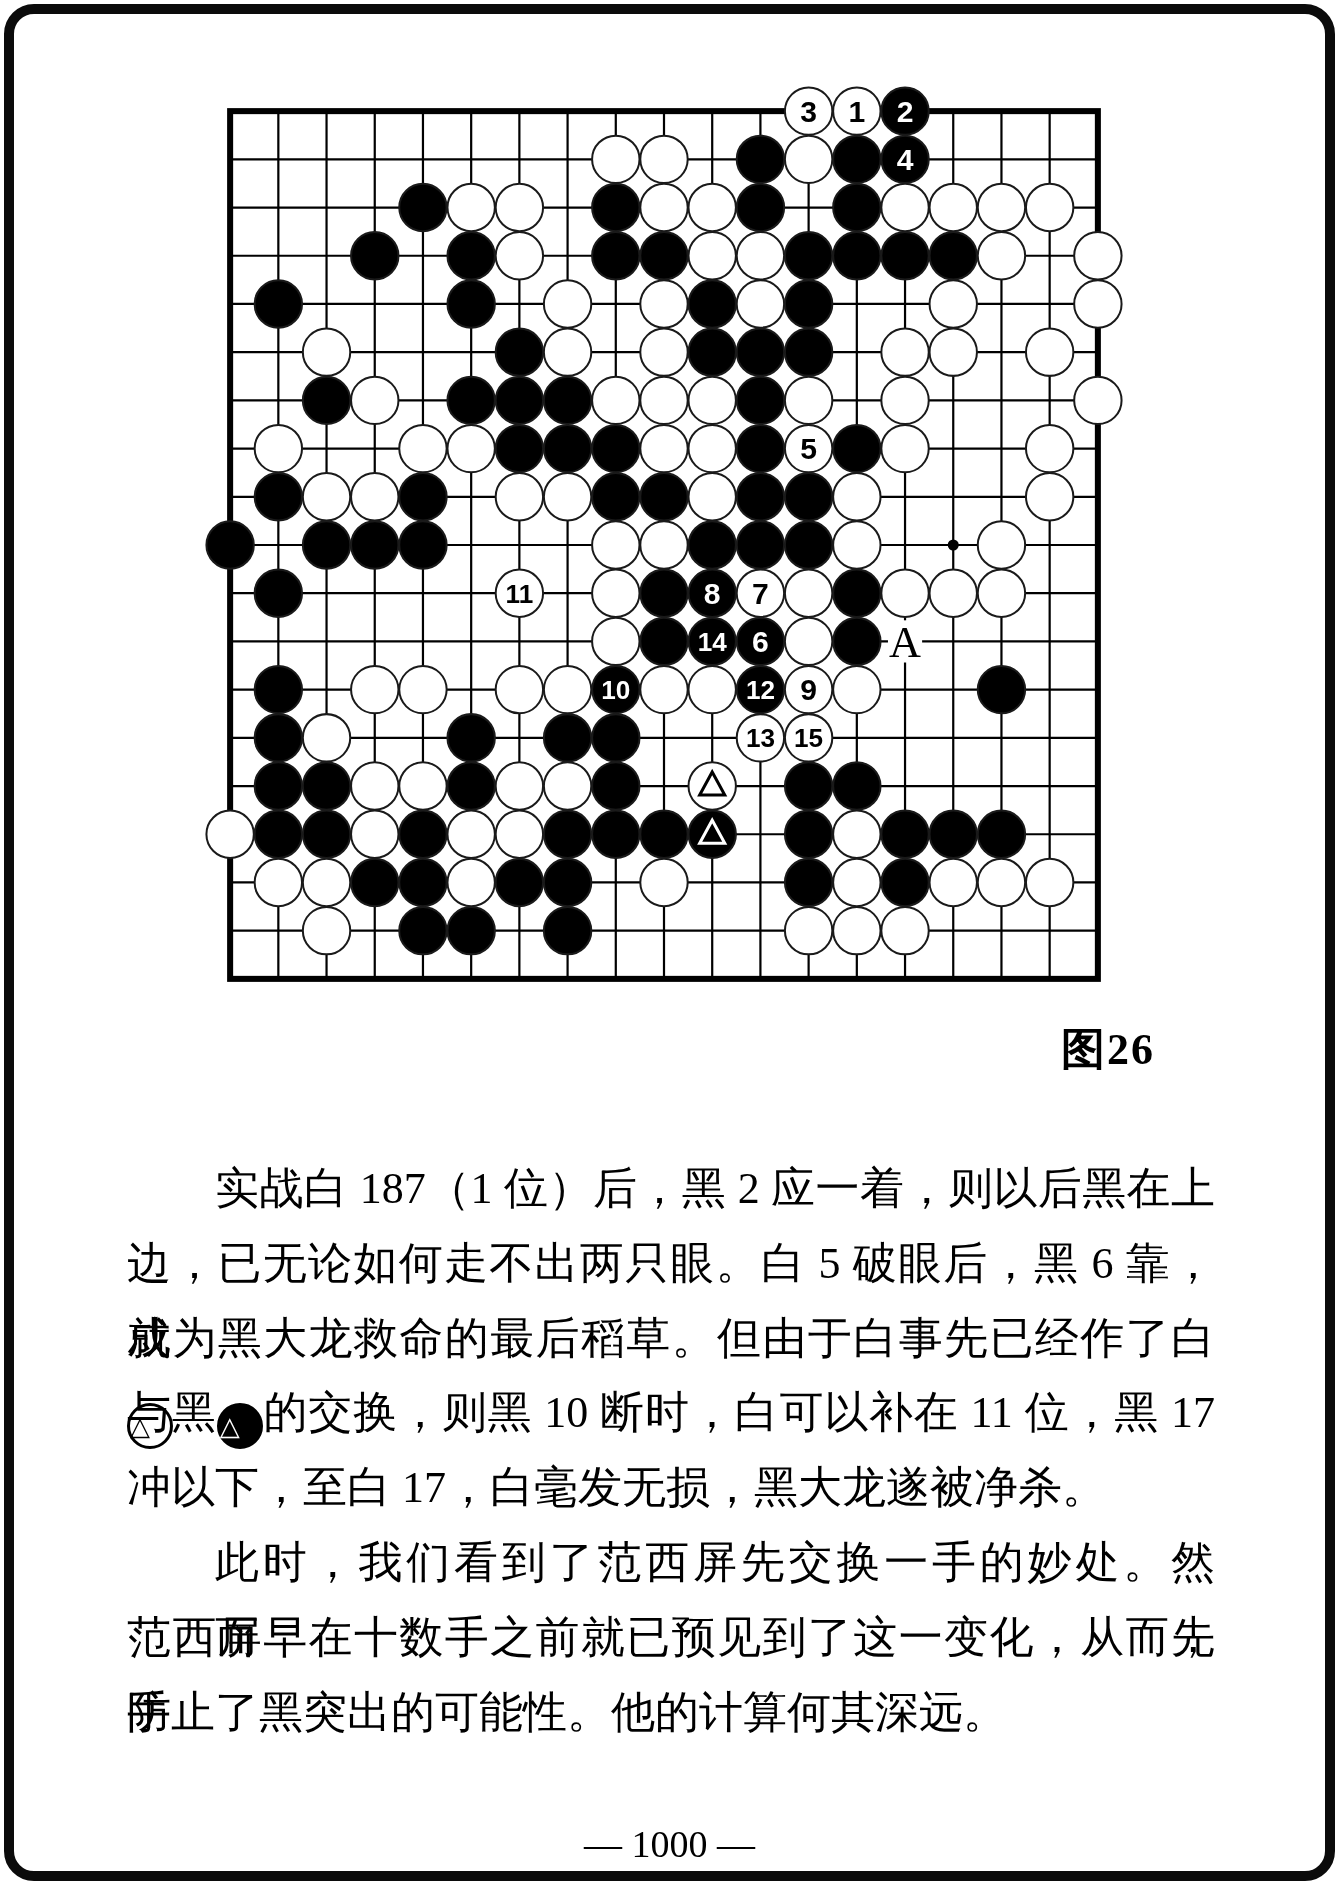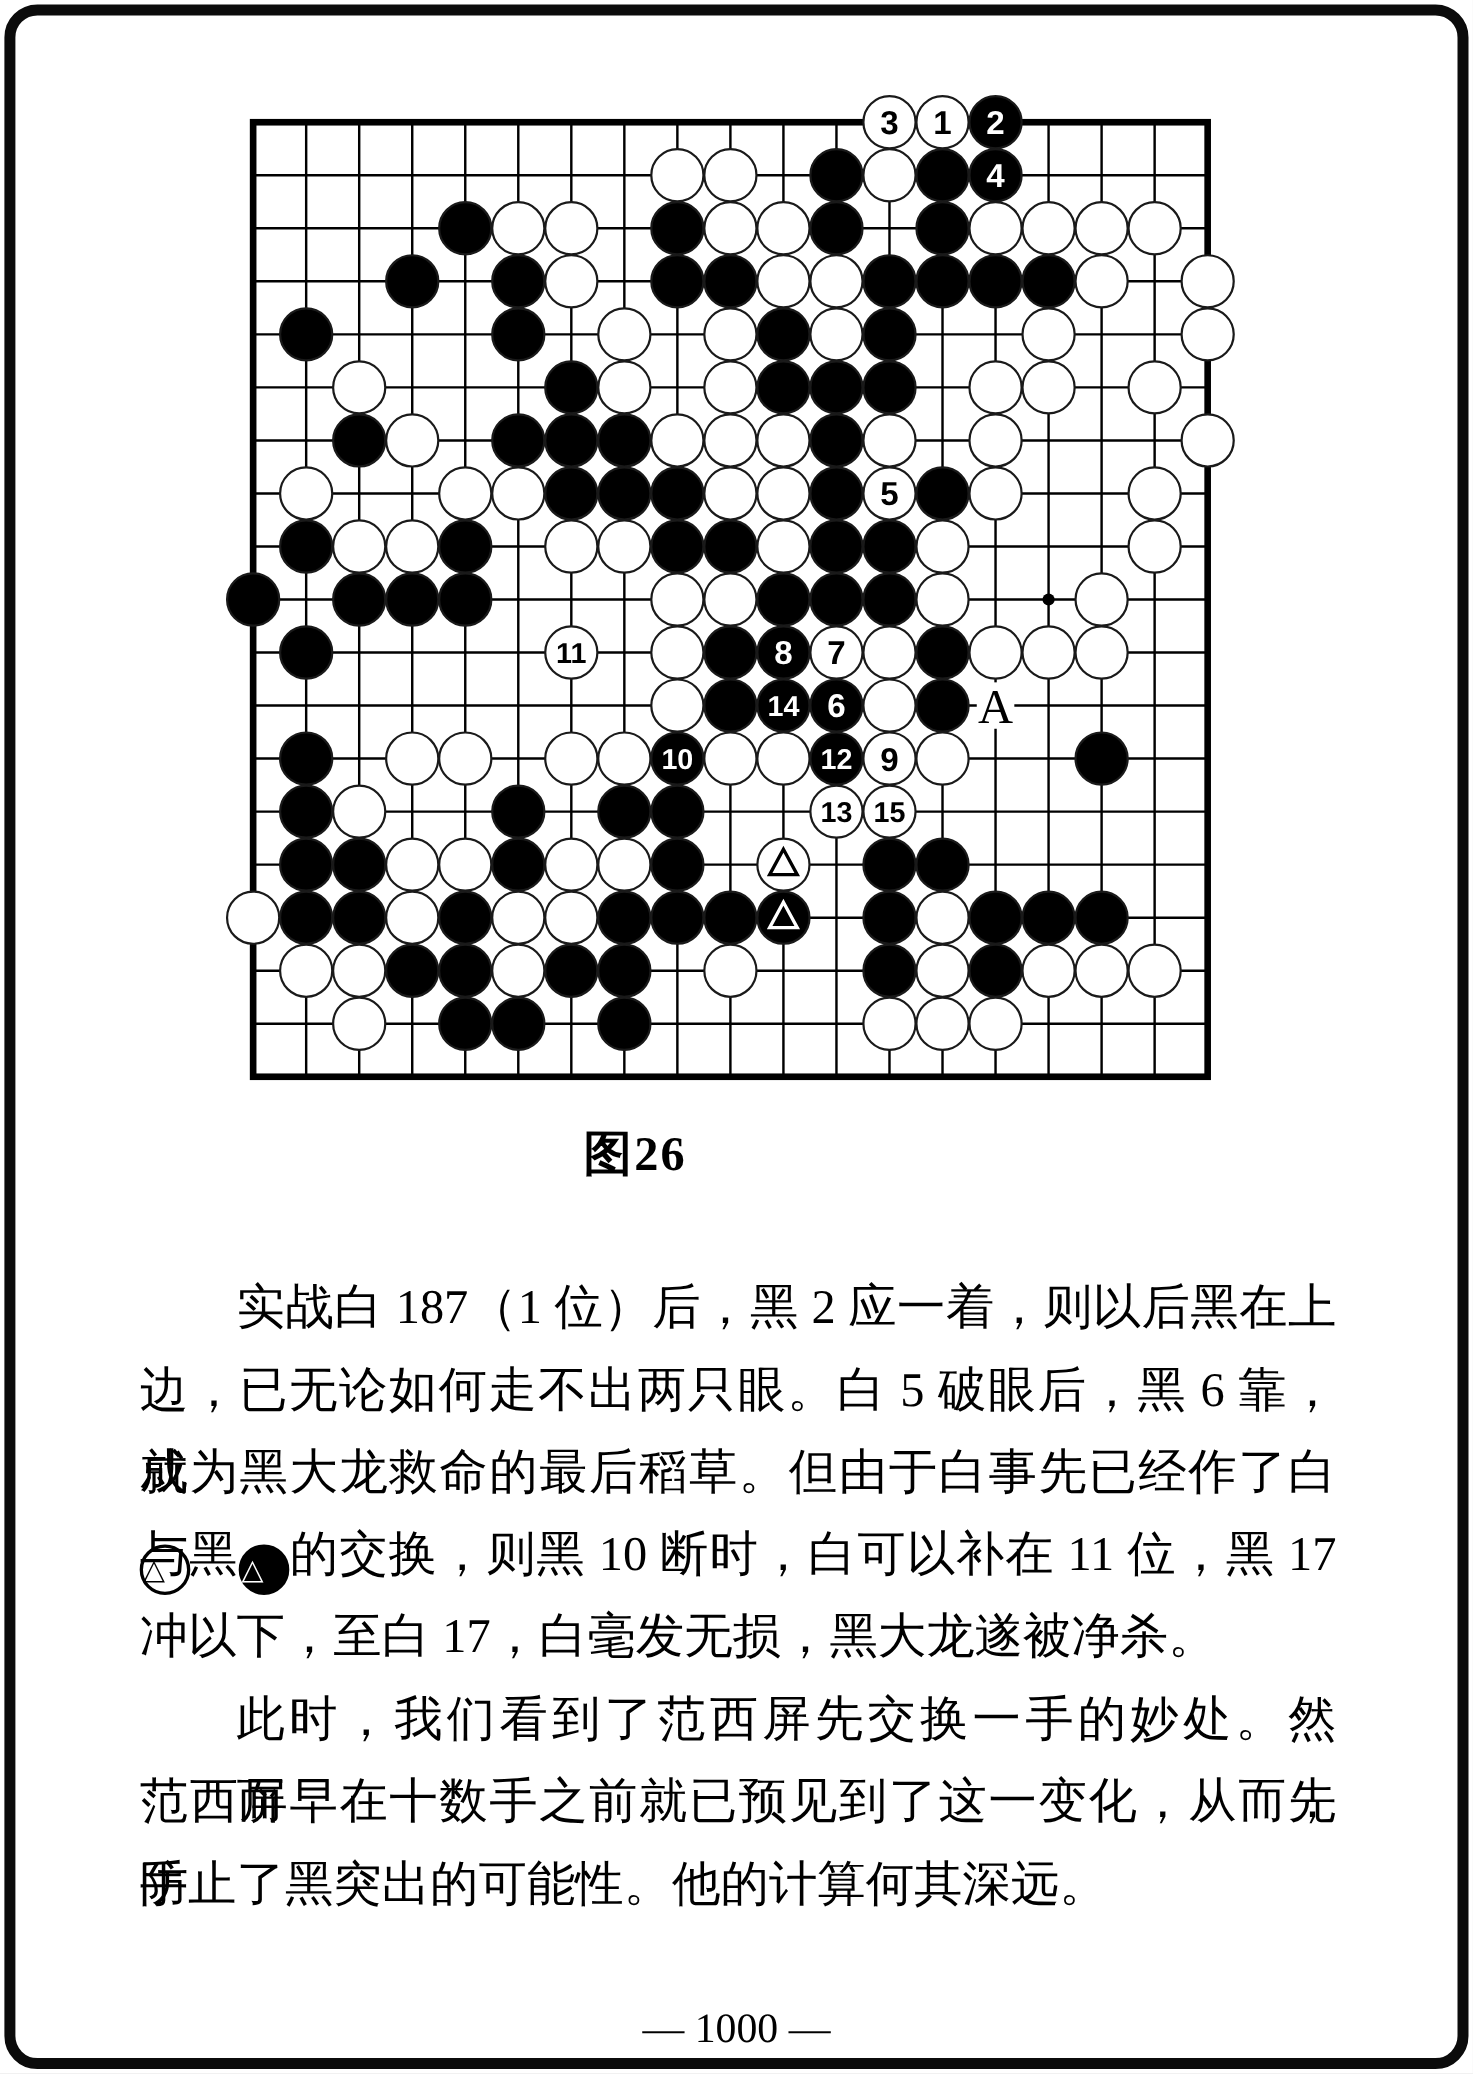--- a/index.html
+++ b/index.html
@@ -1,20 +1,20 @@
 <!DOCTYPE html>
 <html><head>
 <meta charset="utf-8">
 <style>
   html,body{margin:0;padding:0;background:#e8e8e8;}
   #page{position:relative;width:1339px;height:1885px;background:#fff;overflow:hidden;
         font-family:"Liberation Serif", serif;color:#000;}
   #frame{position:absolute;inset:4px;border:10px solid #0b0b0b;border-radius:30px;pointer-events:none;}
   #board-wrap{position:absolute;left:200px;top:81px;width:928px;height:928px;}
-  #caption{position:absolute;top:1020px;left:0;width:1155px;text-align:center;
+  #caption{position:absolute;top:1020px;left:0;width:1155px;text-align:right;
            font-size:44px;font-weight:bold;letter-spacing:2px;}
   #text-block{position:absolute;left:127px;top:1152px;width:1088px;font-size:44px;}
   .tline{height:74.8px;line-height:74.8px;white-space:nowrap;}
   .tline.just{text-align:justify;text-align-last:justify;white-space:normal;height:74.8px;overflow:visible;}
   .tline.indent{padding-left:88px;}
   .stone-sym{display:inline-block;width:44px;height:44px;border-radius:50%;
              vertical-align:-8px;text-align:center;line-height:44px;font-size:26px;
              font-family:"DejaVu Sans", sans-serif;}
   .stone-sym.wt{background:#fff;border:3px solid #000;color:#000;width:40px;height:40px;line-height:40px;}
   .stone-sym.bt{background:#000;border:3px solid #000;color:#fff;width:40px;height:40px;line-height:40px;}

